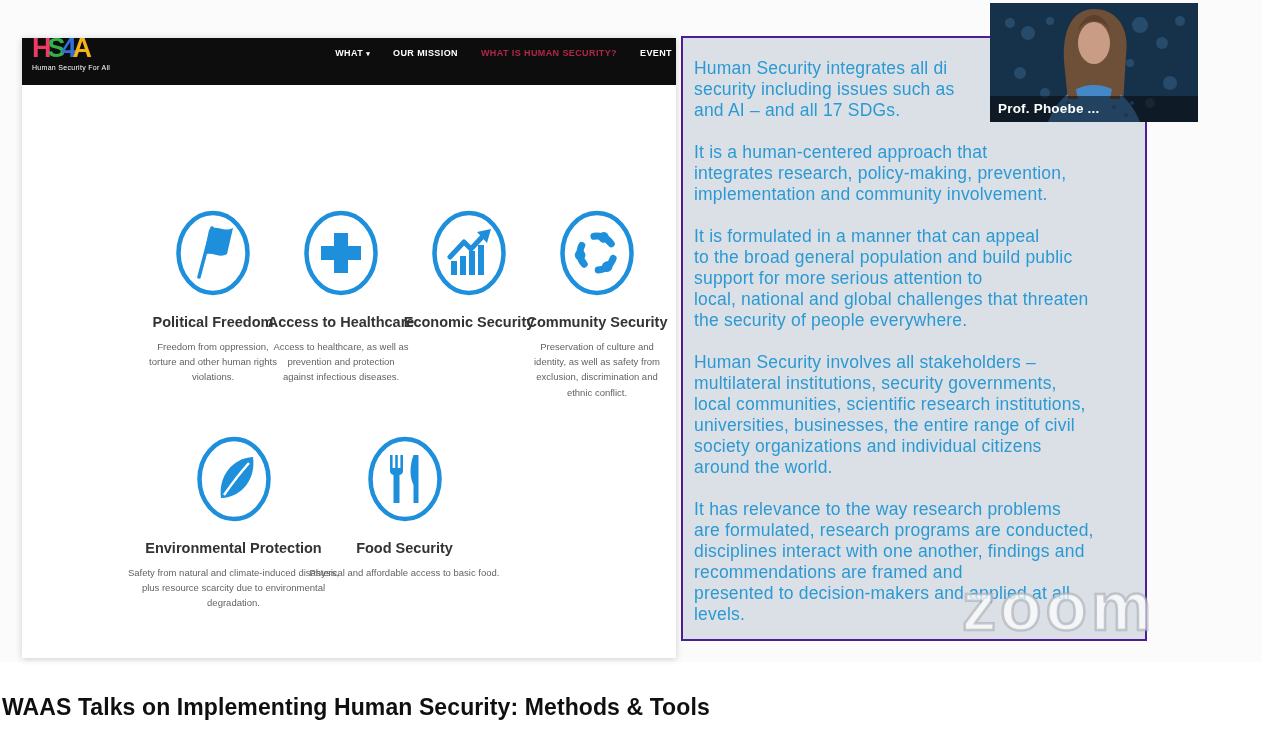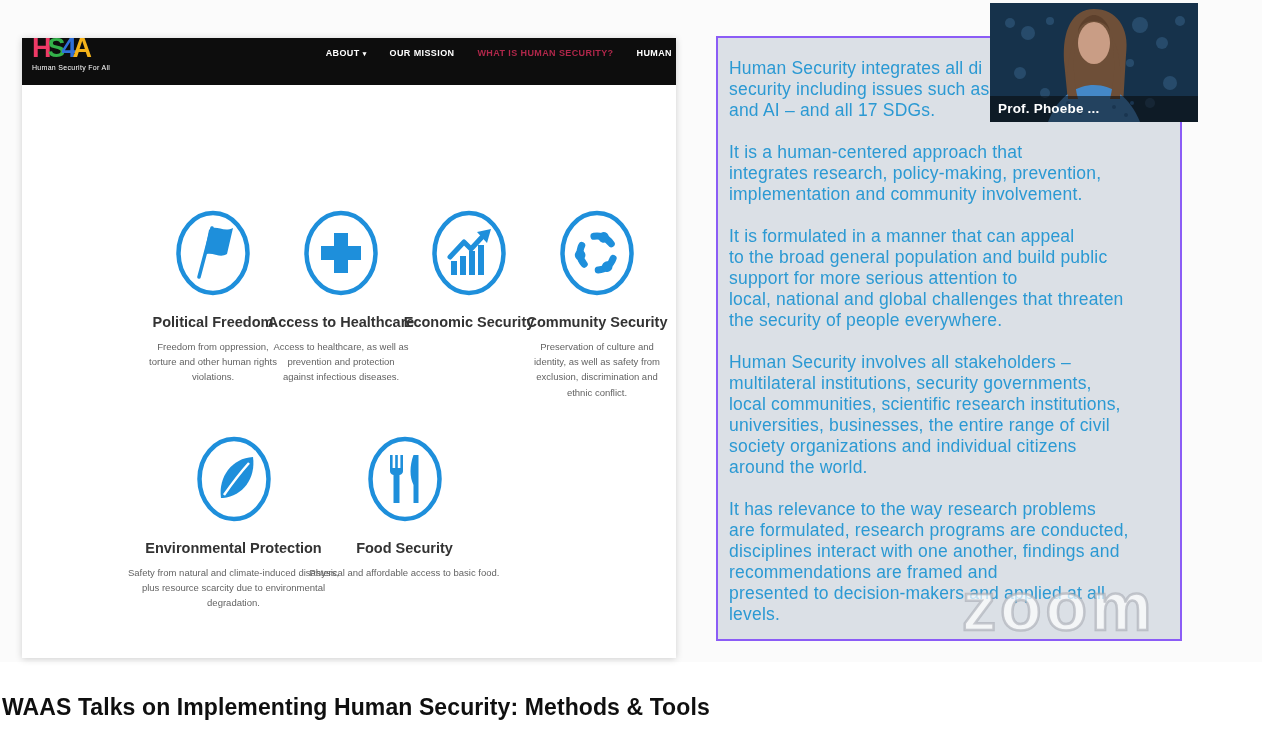--- a/index.html
+++ b/index.html
@@ -48,22 +48,22 @@
   .row2 .dim { width:171px; }
   .dim { display:flex; flex-direction:column; align-items:center; text-align:center; }
   .dim-icon svg { display:block; }
   .dim-label { margin-top:17px; font-size:14.5px; font-weight:700; color:#333333; white-space:nowrap; }
   .dim-desc { margin-top:9px; font-size:9.5px; color:#636363; line-height:1.6; }
   .row1 .dim-desc { width:140px; }
   .row2 .dim-desc { width:212px; }
 
   
   .info-panel {
-    position:absolute; left:716px; top:36px; width:466px; height:605px;
-    background:#dbe0e6; border:2px solid #8b5cf6;
+    position:absolute; left:681px; top:36px; width:466px; height:605px;
+    background:#dbe0e6; border:2px solid #4c1d95;
     padding:20px 6px 0 11px;
   }
   .info-panel p {
     margin:0 0 21px 0; white-space:pre-line;
     color:#2b99d3; font-size:17.5px; line-height:21px; letter-spacing:0.2px;
   }
 
   
   .video-thumb {
     position:absolute; left:990px; top:3px; width:208px; height:119px;
@@ -98,24 +98,24 @@
 <div class="slide">
 
   <div class="site-card">
 
     <div class="site-nav">
       <div class="logo">
         <div class="logo-letters"><span class="l0">H</span><span class="l1">S</span><span class="l2">4</span><span class="l3">A</span></div>
         <div class="logo-tagline">Human Security For All</div>
       </div>
       <div class="site-menu">
-        <span class="menu-item"><span>ABOUT</span><span class="caret">▾</span></span>
+        <span class="menu-item"><span>WHAT</span><span class="caret">▾</span></span>
         <span class="menu-item">OUR MISSION</span>
         <span class="menu-item active">WHAT IS HUMAN SECURITY?</span>
-        <span class="menu-item">HUMAN</span>
+        <span class="menu-item">EVENT</span>
       </div>
     </div>
 
 
     <div class="dim-row row1">
 
       <div class="dim">
         <div class="dim-icon">
           <svg width="78" height="88" viewBox="0 0 78 88">
             <ellipse cx="39" cy="44" rx="34.5" ry="40" fill="none" stroke="#1e8fdb" stroke-width="4.5"></ellipse>

